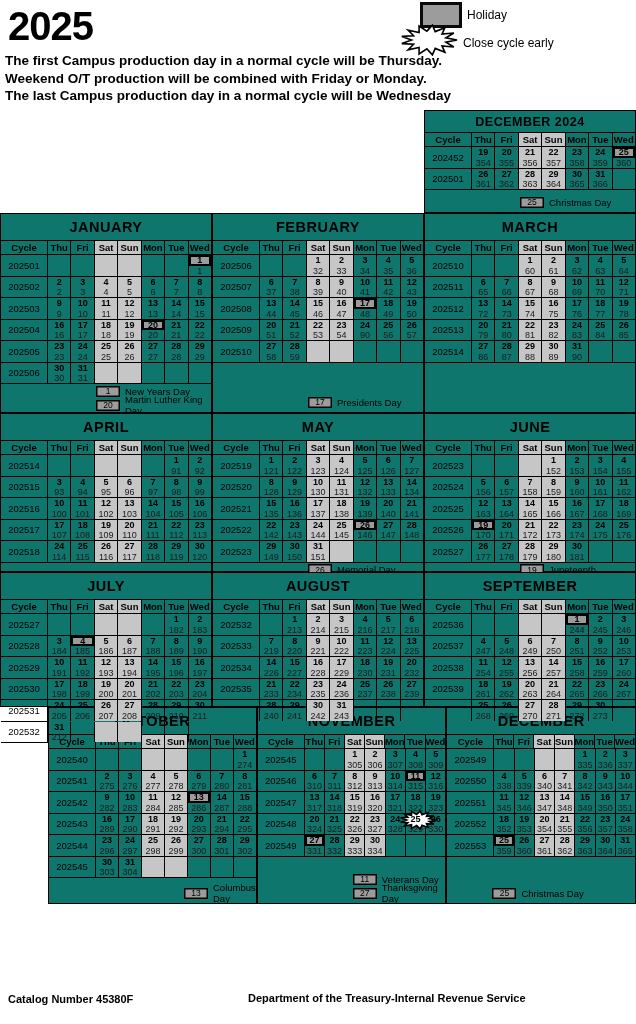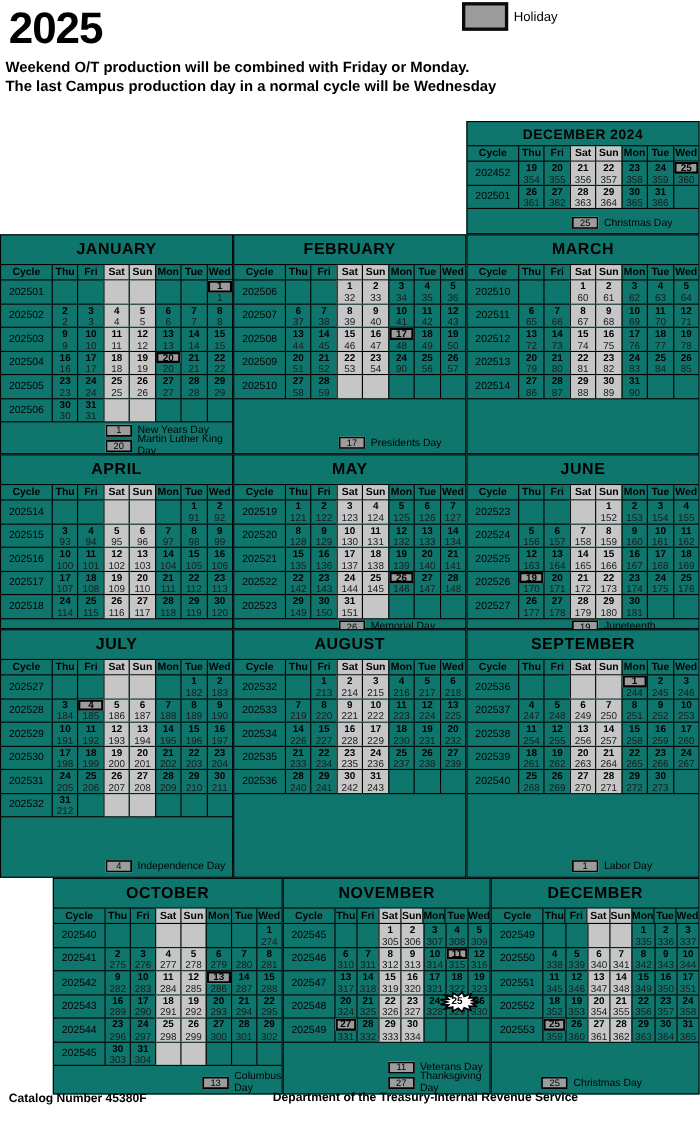--- a/index.html
+++ b/index.html
@@ -60,23 +60,30 @@
 
 <div class="page">
 
   <div class="year">2025</div>
 
   <div class="legend">
     <div class="leg-row">
       <span class="leg-box"></span>
       <span class="leg-label">Holiday</span>
     </div>
+    <div class="leg-row">
+      <span class="leg-burst" id="legend-burst"><svg width="58" height="32" viewBox="0 0 58 32" class="burst">
+            <polygon points="57.0,16.0 45.9,18.1 53.8,23.0 42.0,21.9 44.9,28.3 35.2,24.4 32.4,30.9 26.9,24.9 19.1,30.0 19.1,23.4 8.0,25.9 13.6,20.2 1.8,19.6 11.6,16.0 1.8,12.4 13.6,11.8 8.0,6.1 19.1,8.6 19.1,2.0 26.9,7.1 32.4,1.1 35.2,7.6 44.9,3.7 42.0,10.1 53.8,9.0 45.9,13.9" fill="#fff" stroke="#000" stroke-width="1.6"></polygon>
+          </svg></span>
+      <span class="leg-label">Close cycle early</span>
+    </div>
   </div>
 
   <div class="intro">
+    <div>The first Campus production day in a normal cycle will be Thursday.</div>
     <div>Weekend O/T production will be combined with Friday or Monday.</div>
     <div>The last Campus production day in a normal cycle will be Wednesday</div>
   </div>
 
   <div id="dec2024">
       <div class="month">
         <div class="m-title compact">DECEMBER 2024</div>
         <div class="m-head">
           <div>Cycle</div>
           <div>Thu</div>
@@ -1229,21 +1236,21 @@
           </div>
           <div class="m-spacer"></div>
           <div class="m-notes">
             <div class="note-line" style="padding-left: 95px;">
               <span class="swatch">19</span>
               <span class="nlabel">Juneteenth</span>
             </div>
           </div>
         </div>
       </div>
-      <div class="band" style="height: 226px; border-radius: 31px;">
+      <div class="band" style="height: 135px; border-radius: 31px;">
         <div class="month">
           <div class="m-title">JULY</div>
           <div class="m-head">
             <div>Cycle</div>
             <div>Thu</div>
             <div>Fri</div>
             <div class="wk">Sat</div>
             <div class="wk">Sun</div>
             <div>Mon</div>
             <div>Tue</div>

